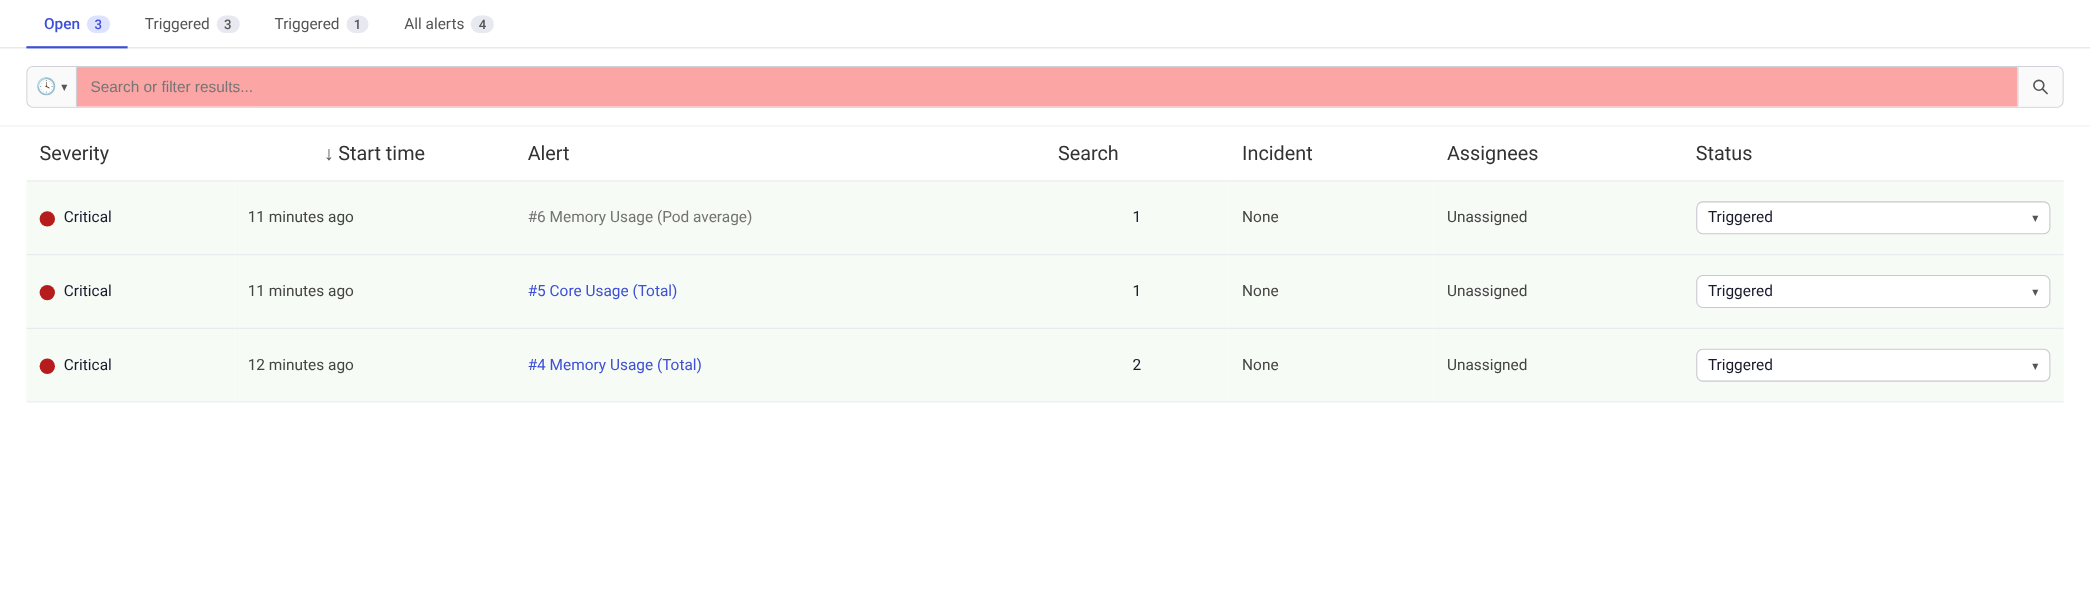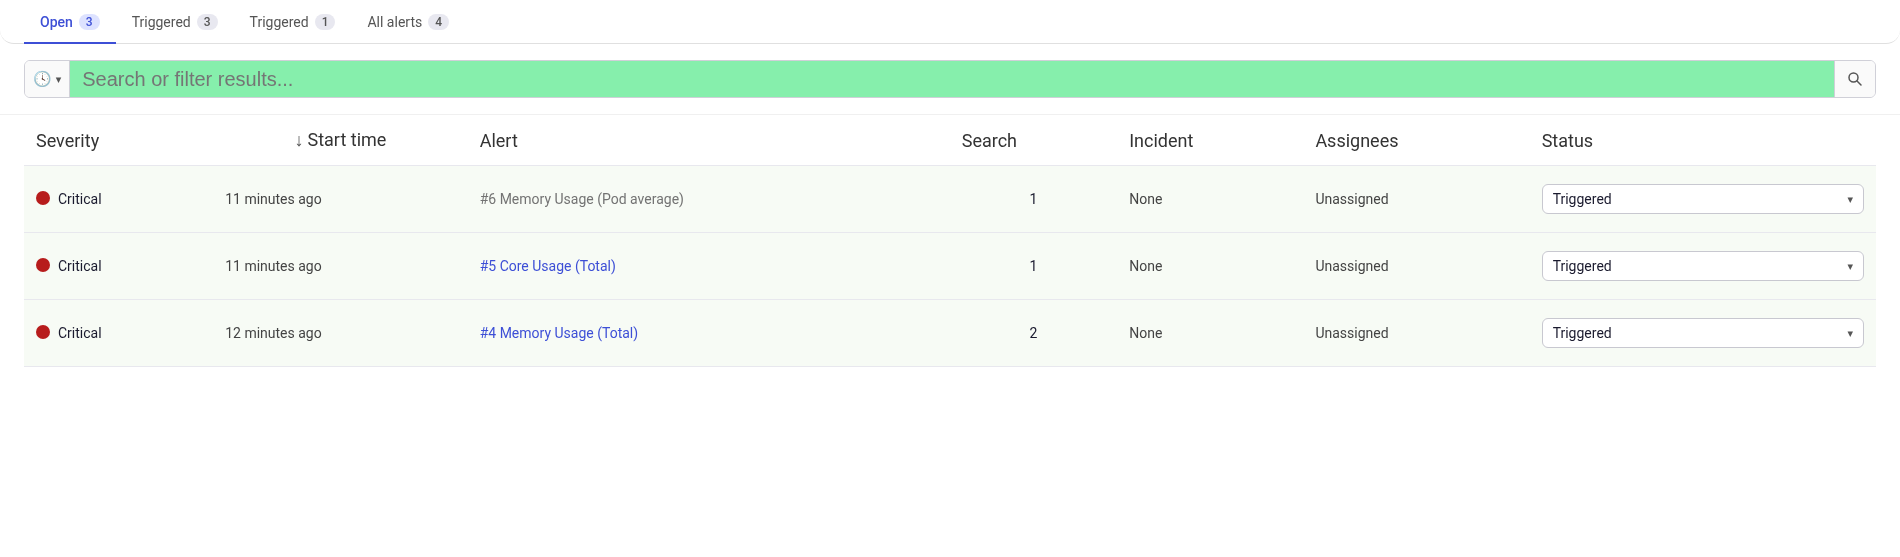--- a/index.html
+++ b/index.html
@@ -10,21 +10,20 @@
       font-size: 14px;
     }
 
     
     .tabs-bar {
       display: flex;
       align-items: flex-end;
       border-bottom: 1px solid #e0e0e0;
       padding: 0 24px;
       gap: 0;
-      border-radius: 14px;
     }
     .tab {
       padding: 14px 16px 12px;
       cursor: pointer;
       color: #555;
       font-size: 14px;
       display: flex;
       align-items: center;
       gap: 6px;
       border-bottom: 2px solid transparent;
@@ -70,23 +69,23 @@
       height: 100%;
       gap: 4px;
       cursor: pointer;
       background: #fafafa;
     }
     .search-input {
       flex: 1;
       border: none;
       outline: none;
       padding: 0 12px;
-      font-size: 20px;
-      color: #555;
-      background: #86efac;
+      font-size: 14px;
+      color: #555;
+      background: #fca5a5;
       height: 100%;
     }
     .search-icon-btn {
       display: flex;
       align-items: center;
       justify-content: center;
       padding: 0 12px;
       border-left: 1px solid #d0d0d8;
       height: 100%;
       cursor: pointer;
@@ -120,21 +119,21 @@
       background: #f7fbf5;
     }
     td {
       padding: 18px 12px;
       font-size: 14px;
       color: #1a1a2e;
     }
 
     .severity-cell {
       display: flex;
-      align-items: flex-start;
+      align-items: flex-end;
       gap: 8px;
       white-space: nowrap;
     }
     .severity-dot {
       width: 14px;
       height: 14px;
       border-radius: 50%;
       background: #b71c1c;
       flex-shrink: 0;
     }

